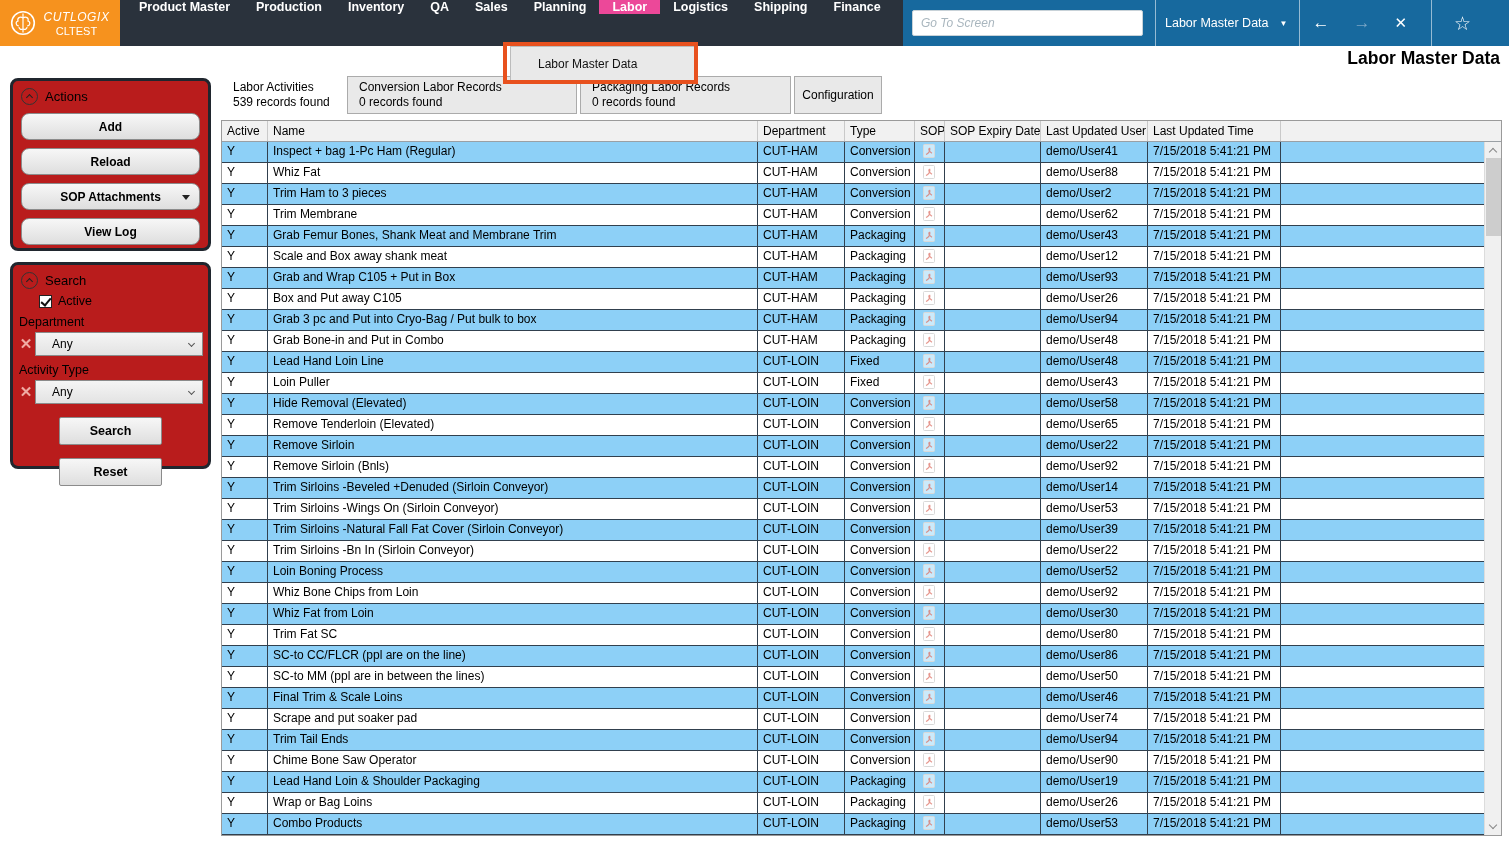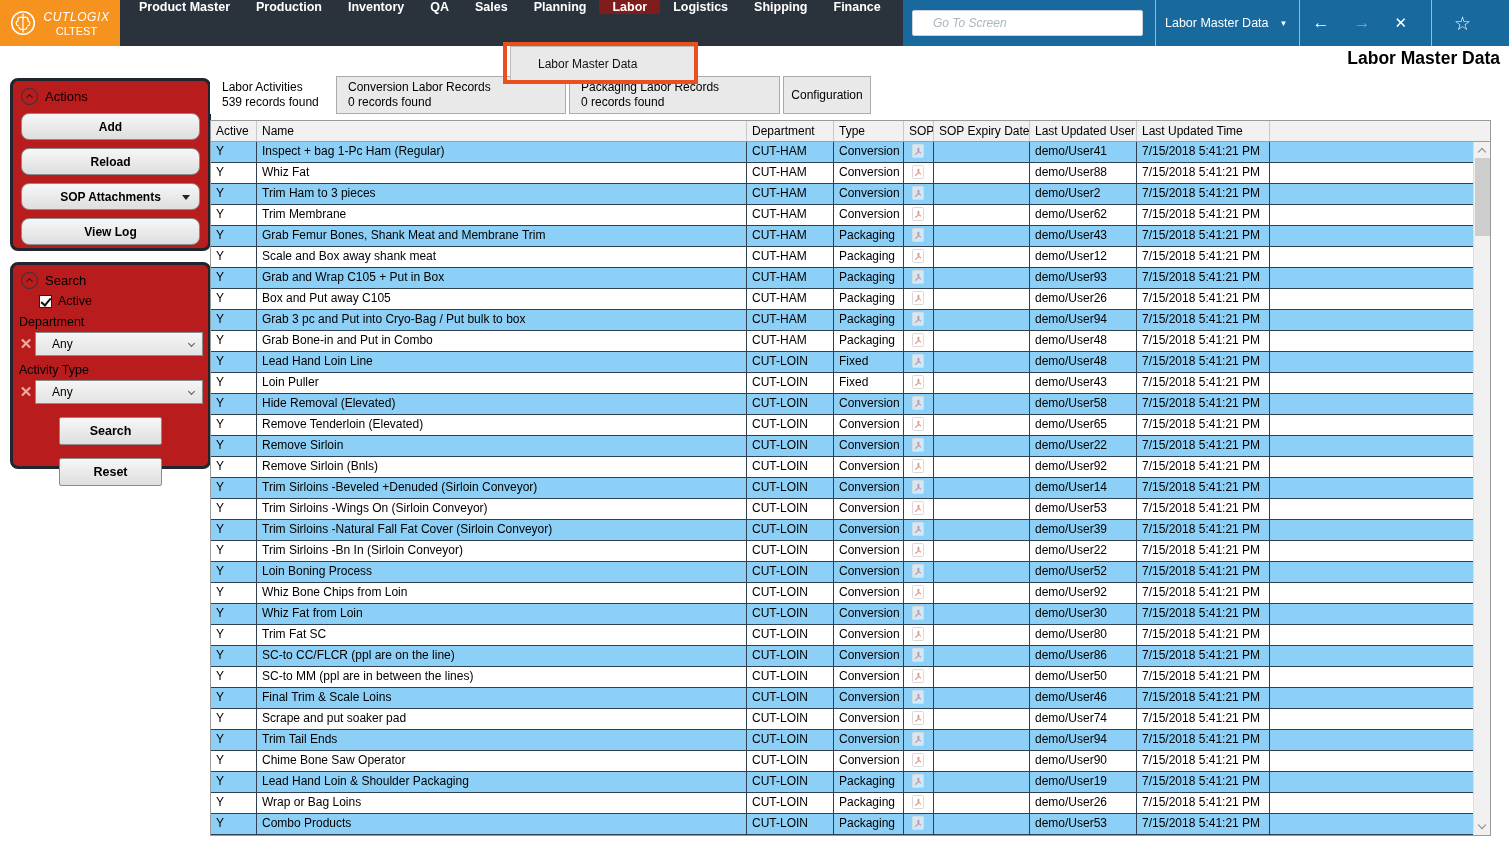--- a/index.html
+++ b/index.html
@@ -10,23 +10,23 @@
   }
 
   
   .navbar { position:absolute; top:0; left:0; width:1509px; height:46px; background:#2A323C; display:flex; align-items:stretch; }
   .logo { width:120px; background:#F6921E; display:flex; align-items:center; justify-content:center; gap:7px; cursor:pointer; }
   .logo-text { text-align:center; }
   .logo-title { font-size:12px; font-weight:normal; font-style:italic; color:#fff; letter-spacing:.6px; }
   .logo-sub { font-size:11px; color:#fff; margin-top:1px; }
   .nav-items { display:flex; align-items:flex-start; margin-left:6px; }
   .nav-item { color:#fff; font-weight:bold; font-size:12.5px; padding:0 13px; display:flex; align-items:center; cursor:pointer; white-space:nowrap; }
-  .nav-item.active { background:#7f1d1d; }
+  .nav-item.active { background:#ec4899; }
   .nav-right { position:absolute; left:903px; top:0; right:0; height:46px; background:#17699E; display:flex; align-items:center; }
-  .goto { width:231px; height:26px; margin-left:9px; border:1px solid #c8d2d8; border-radius:2px; padding:0 20px; font-size:12px; font-family:inherit; outline:none; color:#333; }
+  .goto { width:231px; height:26px; margin-left:9px; border:1px solid #c8d2d8; border-radius:2px; padding:0 8px; font-size:12px; font-family:inherit; outline:none; color:#333; }
   .goto::placeholder { color:#a9b6be; font-style:italic; }
   .vsep { width:1px; align-self:stretch; background:rgba(255,255,255,.55); margin-left:12px; }
   .screen-dd { display:flex; align-items:center; color:#fff; font-size:12.5px; margin-left:9px; cursor:pointer; white-space:nowrap; }
   .dd-caret { font-size:8px; margin-left:11px; color:#fff; }
   .nav-arrow { color:#fff; font-size:17px; padding:0 12px; cursor:pointer; }
   .nav-arrow.fwd { color:#7BA7C7; }
   .nav-arrow.close { font-size:15px; }
   .star { color:#fff; font-size:19px; margin-left:22px; margin-right:14px; cursor:pointer; }
 
   
@@ -49,21 +49,21 @@
   .checkbox { width:13px; height:13px; border:1.5px solid #222; background:#fff; position:relative; cursor:pointer; }
   .checkbox::after { content:''; position:absolute; left:3px; top:0; width:4px; height:8px; border-right:2px solid #111; border-bottom:2px solid #111; transform:rotate(40deg); }
   .field-label { font-size:12.5px; margin:7px 0 3px 6px; }
   .filter-row { display:flex; align-items:center; margin-left:4px; }
   .clear-x { color:#f0aba3; font-size:15px; font-weight:bold; width:18px; text-align:center; cursor:pointer; }
   .select { width:168px; height:24px; background:linear-gradient(#f5f5f5,#e3e3e3); border:1px solid #8b8b8b; display:flex; align-items:center; padding:0 16px; font-size:12px; position:relative; cursor:pointer; }
   .select .chev-down { position:absolute; right:8px; top:8px; width:5px; height:5px; border-right:1.3px solid #555; border-bottom:1.3px solid #555; transform:rotate(45deg); }
   .small-btn { display:block; width:103px; height:28px; margin:13px auto 0; background:linear-gradient(#f7f7f7,#dedede); border:1px solid #8b8b8b; border-radius:2px; font-family:inherit; font-size:12.5px; font-weight:bold; cursor:pointer; }
 
   
-  .content { position:absolute; left:210px; top:76px; }
+  .content { position:absolute; left:221px; top:76px; }
   .tabs { display:flex; gap:3px; height:38px; }
   .tab { background:#e9e9e9; border:1px solid #ababab; padding:3px 11px; display:flex; flex-direction:column; justify-content:center; cursor:pointer; }
   .tab.active { background:#fff; border-color:transparent; }
   .tab:nth-child(1){ width:123px; }
   .tab:nth-child(2){ width:230px; }
   .tab:nth-child(3){ width:211px; }
   .tab:nth-child(4){ width:88px;align-items:center; }
   .tab-label, .tab-sub { font-size:12px; line-height:15px; white-space:nowrap; }
 
   .grid-wrap { position:relative; margin-top:6px; width:1281px; border:1px solid #9a9a9a; background:#fff; }

